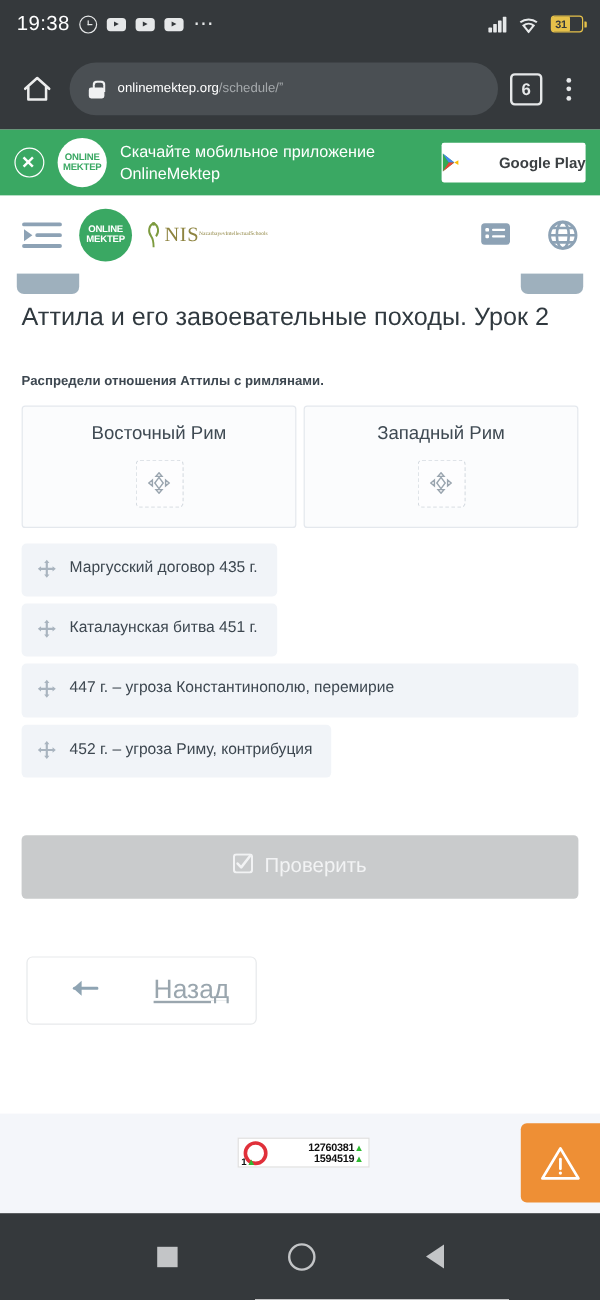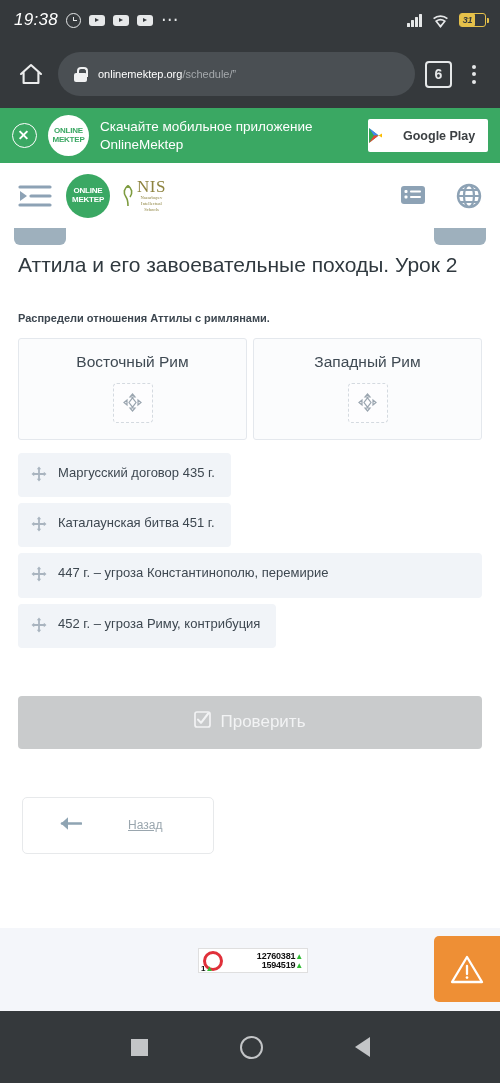--- a/index.html
+++ b/index.html
@@ -7,21 +7,21 @@
     width: 500px; height: 1083px;
     font-family: "Liberation Sans", "DejaVu Sans", sans-serif;
     background: #ffffff;
     overflow: hidden;
   }
   #page { position: relative; width: 500px; height: 1083px; }
 
   
   .statusbar {
     height: 40px; background: #35393c; color: #ffffff;
-    display: flex; align-items: center; padding: 0 14px; font-style: italic;
+    display: flex; align-items: center; padding: 0 14px;
   }
   .sb-time { font-size: 17px; font-weight: 500; letter-spacing: .3px; }
   .sb-left { display: flex; align-items: center; gap: 8px; flex: 1; }
   .sb-right { display: flex; align-items: center; gap: 9px; }
   .ico-alarm {
     width: 15px; height: 15px; border: 1.6px solid #e6e8e9; border-radius: 50%;
     position: relative; display: inline-block;
   }
   .ico-alarm::before, .ico-alarm::after {
     content: ""; position: absolute; background: #e6e8e9;
@@ -108,39 +108,39 @@
   .ban-close::after  { transform: rotate(-45deg); }
   .ban-logo {
     width: 41px; height: 41px; border-radius: 50%; background: #ffffff;
     display: flex; flex-direction: column; align-items: center; justify-content: center;
     flex: 0 0 auto; line-height: 1.05;
   }
   .ban-logo b { font-size: 8px; color: #3aa863; letter-spacing: -.2px; font-weight: 700; }
   .ban-text { flex: 1; color: #ffffff; font-size: 13.5px; line-height: 1.3; }
   .gplay {
     width: 120px; height: 33px; background: #ffffff; border-radius: 2px;
-    display: flex; align-items: center; justify-content: flex-start; gap: 20px; flex: 0 0 auto;
+    display: flex; align-items: center; justify-content: space-between; gap: 20px; flex: 0 0 auto;
   }
   .gplay-txt { font-size: 12.5px; color: #3c4043; font-weight: 600; }
 
   
   .siteheader {
     height: 65px; background: #ffffff;
     display: flex; align-items: center; padding: 0 18px; gap: 12px;
     position: relative; z-index: 3;
   }
   .burger { width: 36px; height: 26px; flex: 0 0 auto; }
   .hdr-logo-om {
     width: 44px; height: 44px; border-radius: 50%; background: #3aa863;
     display: flex; flex-direction: column; align-items: center; justify-content: center;
     line-height: 1.05; flex: 0 0 auto;
   }
   .hdr-logo-om b { font-size: 8px; color: #ffffff; letter-spacing: -.2px; font-weight: 700; }
   .nis { display: flex; align-items: center; gap: 2px; flex: 0 0 auto; }
-  .nis-txt { display: flex; flex-direction: column; align-items: center; line-height: 1; }
+  .nis-txt { display: flex; flex-direction: row; align-items: center; line-height: 1; }
   .nis-txt .big { font-family: "Liberation Serif", serif; font-size: 17px; color: #8e8440; letter-spacing: .5px; }
   .nis-txt .sml { font-family: "Liberation Serif", serif; font-size: 4.6px; color: #8e8440; line-height: 1.35; text-align: center; }
   .hdr-spacer { flex: 1; }
   .hdr-ico { width: 26px; height: 26px; flex: 0 0 auto; }
 
   
   .cutchips { position: relative; height: 22px; background: #ffffff; }
   .cutchip {
     position: absolute; top: -9px; height: 26px; background: #9eb0bd; border-radius: 6px;
   }
@@ -179,21 +179,21 @@
 
   .check-btn {
     margin: 48px 18px 0; height: 53px; background: #c9cbcc; border-radius: 4px;
     display: flex; align-items: center; justify-content: center; gap: 9px;
     color: #f2f3f4; font-size: 17px;
   }
   .back-btn {
     margin: 48px 0 0 22px; width: 192px; height: 57px;
     background: #ffffff; border: 1px solid #e7e9eb; border-radius: 5px;
     display: flex; align-items: center; gap: 46px; padding-left: 36px;
-    color: #9aa6ae; font-size: 12px; text-decoration: underline;
+    color: #9aa6ae; font-size: 22px; text-decoration: underline;
   }
 
   
   .footer {
     position: absolute; left: 0; right: 0; top: 928px; height: 83px;
     background: #f4f6fa;
   }
   .counter {
     position: absolute; left: 198px; top: 20px;
     width: 110px; background: #ffffff; border: 1px solid #dfdfdf;

